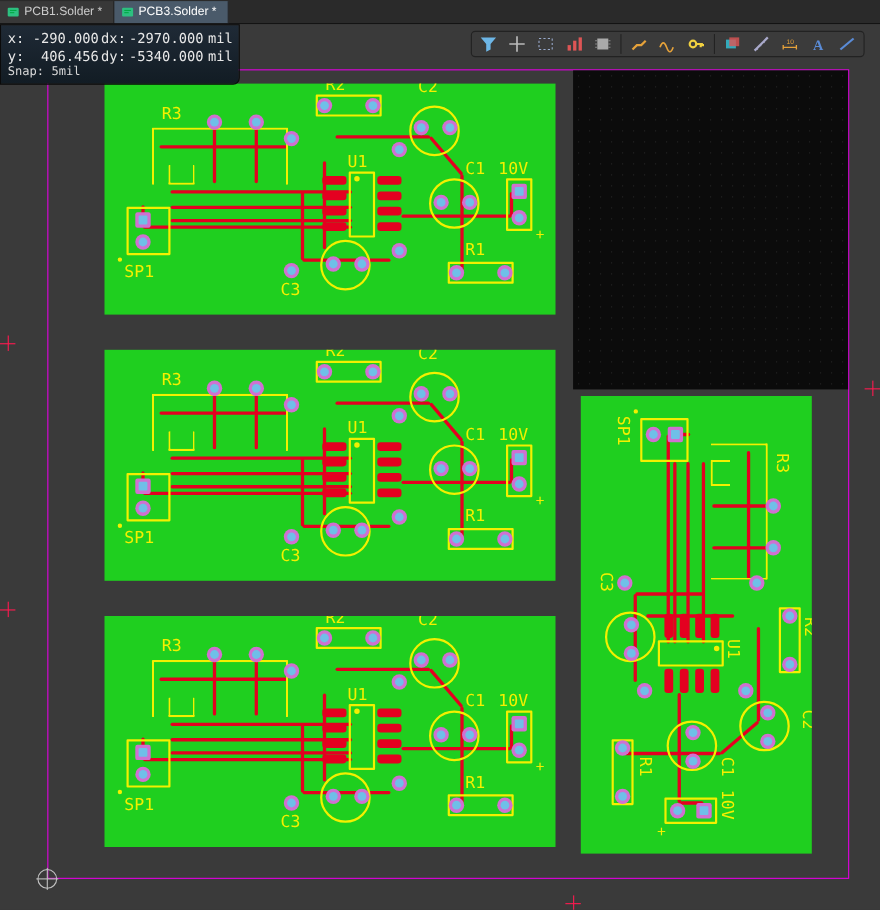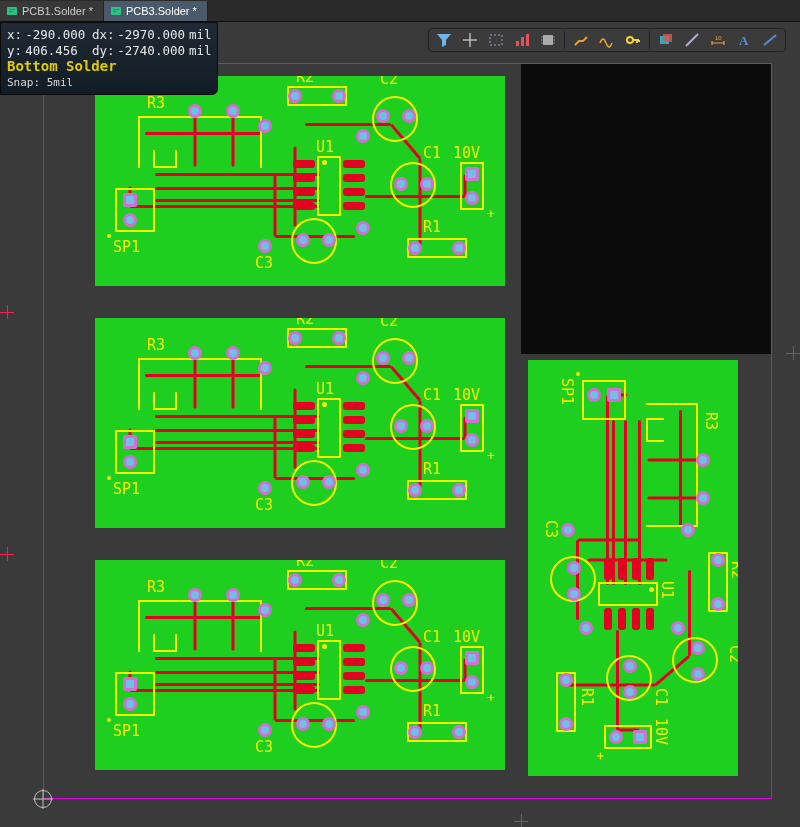--- a/index.html
+++ b/index.html
@@ -53,21 +53,21 @@
     border-radius: 0 0 6px 0;
     font-family: Consolas, monospace;
     font-size: 12.5px;
     color: #e8e8e8;
     z-index: 20;
     line-height: 1.25;
   }
   .hud .row { display: flex; gap: 2px; }
   .hud .cell { white-space: pre; }
   .hud .xlbl { width: 18px; }
-  .hud .xval { width: 72px; text-align: left; }
+  .hud .xval { width: 72px; text-align: right; }
   .hud .dxlbl { width: 26px; }
   .hud .dxval { width: 74px; text-align: right; }
   .hud .unit { width: 24px; padding-left: 2px; color: #e8e8e8; }
   .layer { color: #e2cc00; font-weight: bold; font-size: 14px; }
   .snap  { font-size: 11px; color: #d8d8d8; }
 
   
   .toolbar {
     position: absolute;
     top: 28px;
@@ -245,24 +245,23 @@
     <span class="cell xlbl">x:</span>
     <span class="cell xval">-290.000</span>
     <span class="cell dxlbl">dx:</span>
     <span class="cell dxval">-2970.000</span>
     <span class="cell unit">mil</span>
   </div>
   <div class="row">
     <span class="cell xlbl">y:</span>
     <span class="cell xval">406.456</span>
     <span class="cell dxlbl">dy:</span>
-    <span class="cell dxval">-2740.000</span>
+    <span class="cell dxval">-5340.000</span>
     <span class="cell unit">mil</span>
   </div>
-  <div class="layer">Bottom Solder</div>
   <div class="snap">Snap: 5mil</div>
 </div>
 
 <div class="toolbar">
   <div class="tbtn">
       <svg viewBox="0 0 18 18">
         <path d="M2 3h14l-5 6v5l-4 2v-7z" fill="#6db6e6"></path>
       </svg>
     </div>
   <div class="tbtn">

